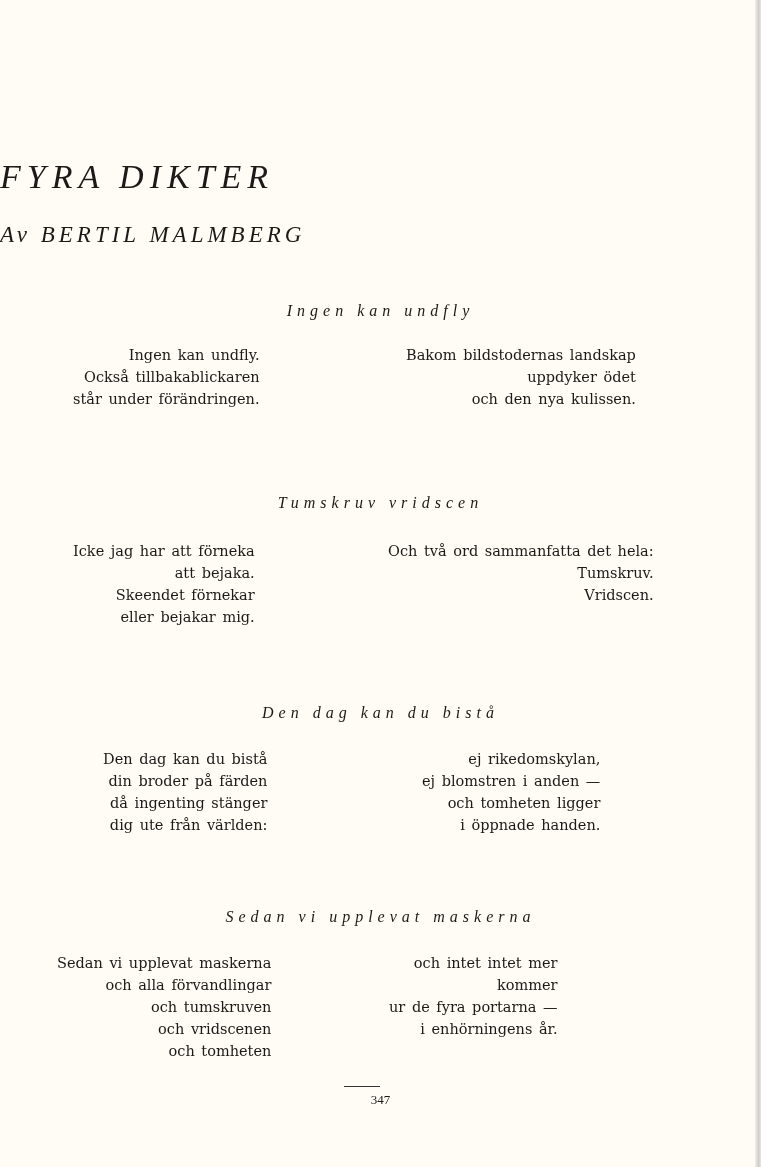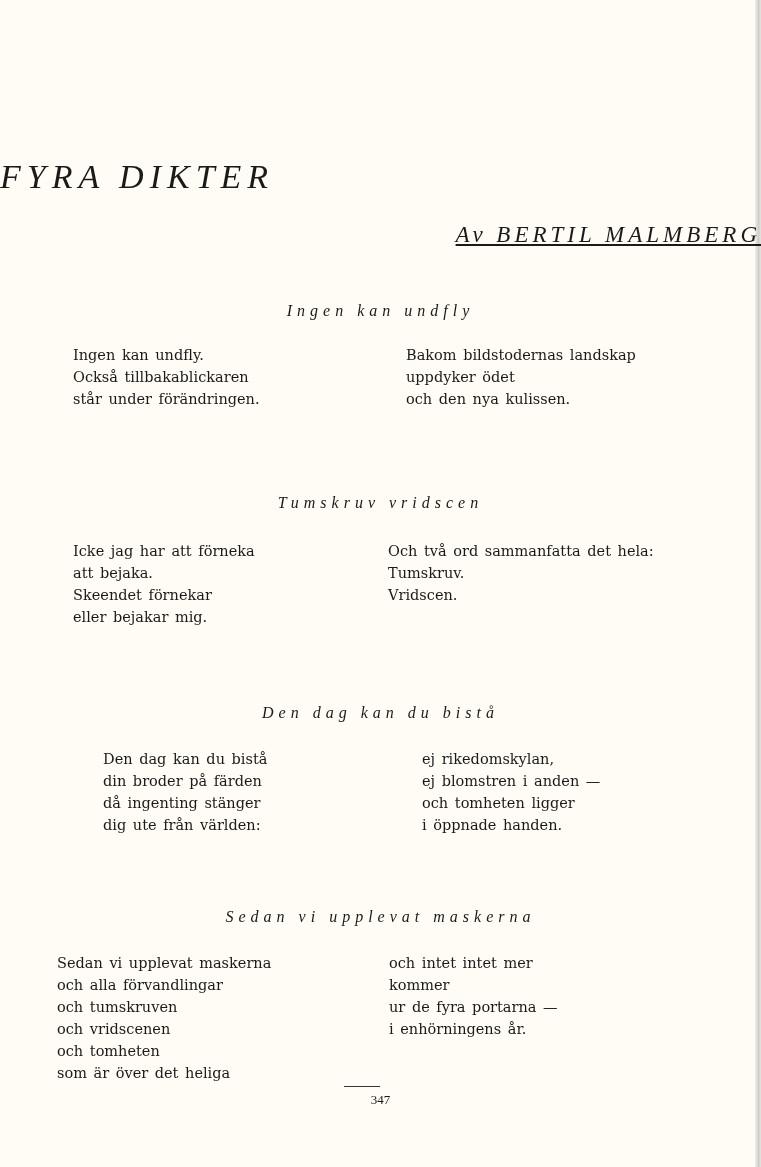--- a/index.html
+++ b/index.html
@@ -15,36 +15,36 @@
     background:linear-gradient(to right,#f2f0ea,#cfcdc8 60%,#e8e6e0);
   }
   .title {
     position:absolute; top:158px; left:0; width:761px;
     text-align:left;
     font-family:"Liberation Serif", serif; font-style:italic;
     font-size:34px; letter-spacing:6px;
   }
   .byline {
     position:absolute; top:222px; left:0; width:761px;
-    text-align:right;
+    text-align:left;
     font-family:"Liberation Serif", serif; font-style:italic;
-    font-size:23px; letter-spacing:4px;text-decoration:underline;
+    font-size:23px; letter-spacing:4px;
   }
   .ptitle {
     position:absolute; left:0; width:761px; text-align:center;
     font-family:"Liberation Serif", serif; font-style:italic;
     font-size:16px; letter-spacing:5px;
   }
   .col {
     position:absolute;
     font-family:"DejaVu Serif", serif;
     font-size:14.5px; line-height:22px;
     word-spacing:2px;
   }
-  .col div { white-space:nowrap; }
+  .col div { white-space:nowrap;text-align:right; }
   .pageno-rule {
     position:absolute; top:1086px; left:344px; width:36px; height:1px; background:#333;
   }
   .pageno {
     position:absolute; top:1092px; left:0; width:761px; text-align:center;
     font-family:"Liberation Serif", serif; font-size:13px;
   }
 </style>
 </head>
 <body>
@@ -93,21 +93,20 @@
   <div>i öppnade handen.</div>
 </div>
 
 <div class="ptitle" style="top:908px;">Sedan vi upplevat maskerna</div>
 <div class="col" style="top:952px; left:57px;">
   <div>Sedan vi upplevat maskerna</div>
   <div>och alla förvandlingar</div>
   <div>och tumskruven</div>
   <div>och vridscenen</div>
   <div>och tomheten</div>
-  <div>som är över det heliga</div>
 </div>
 <div class="col" style="top:952px; left:389px;">
   <div>och intet intet mer</div>
   <div>kommer</div>
   <div>ur de fyra portarna —</div>
   <div>i enhörningens år.</div>
 </div>
 
 <div class="pageno-rule"></div>
 <div class="pageno">347</div>

